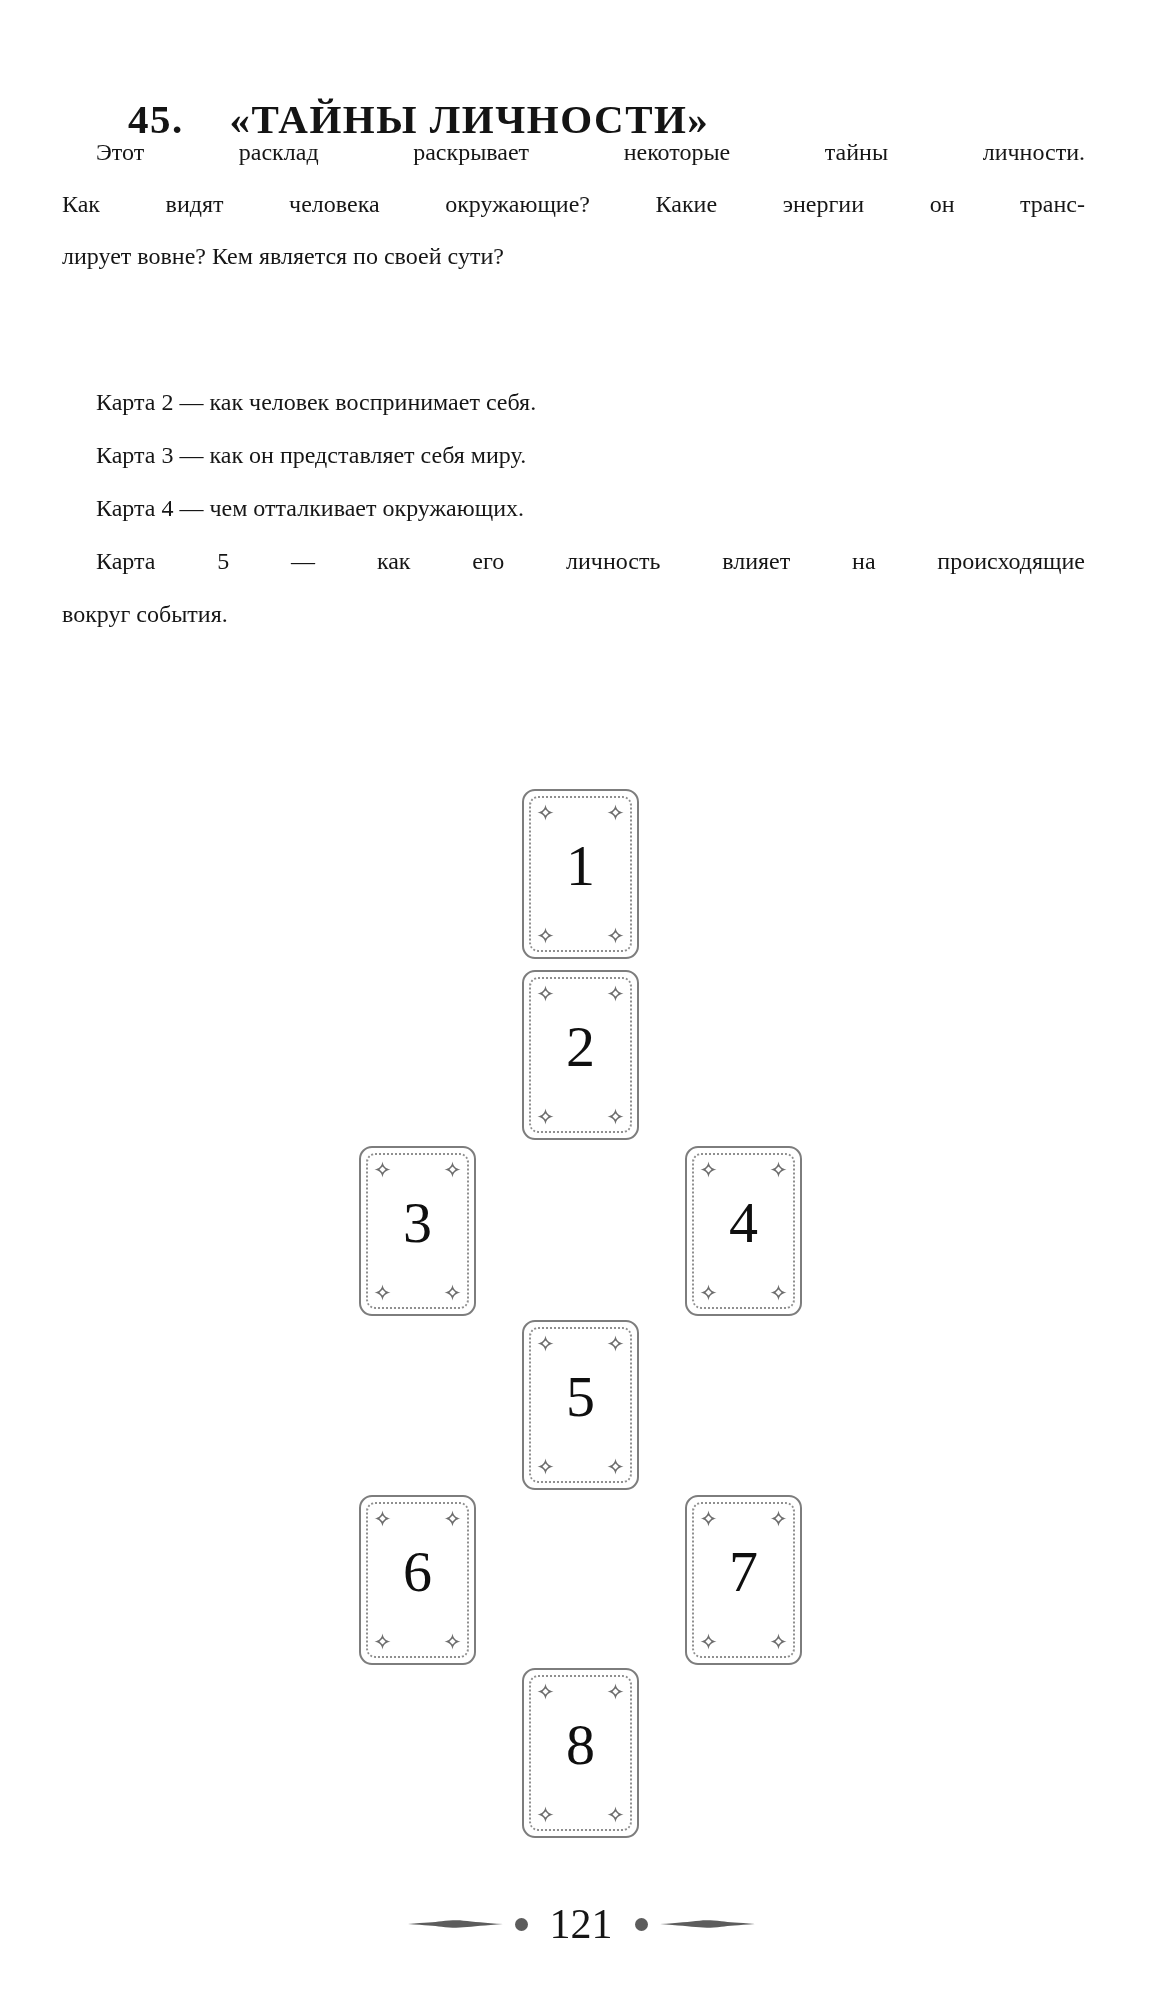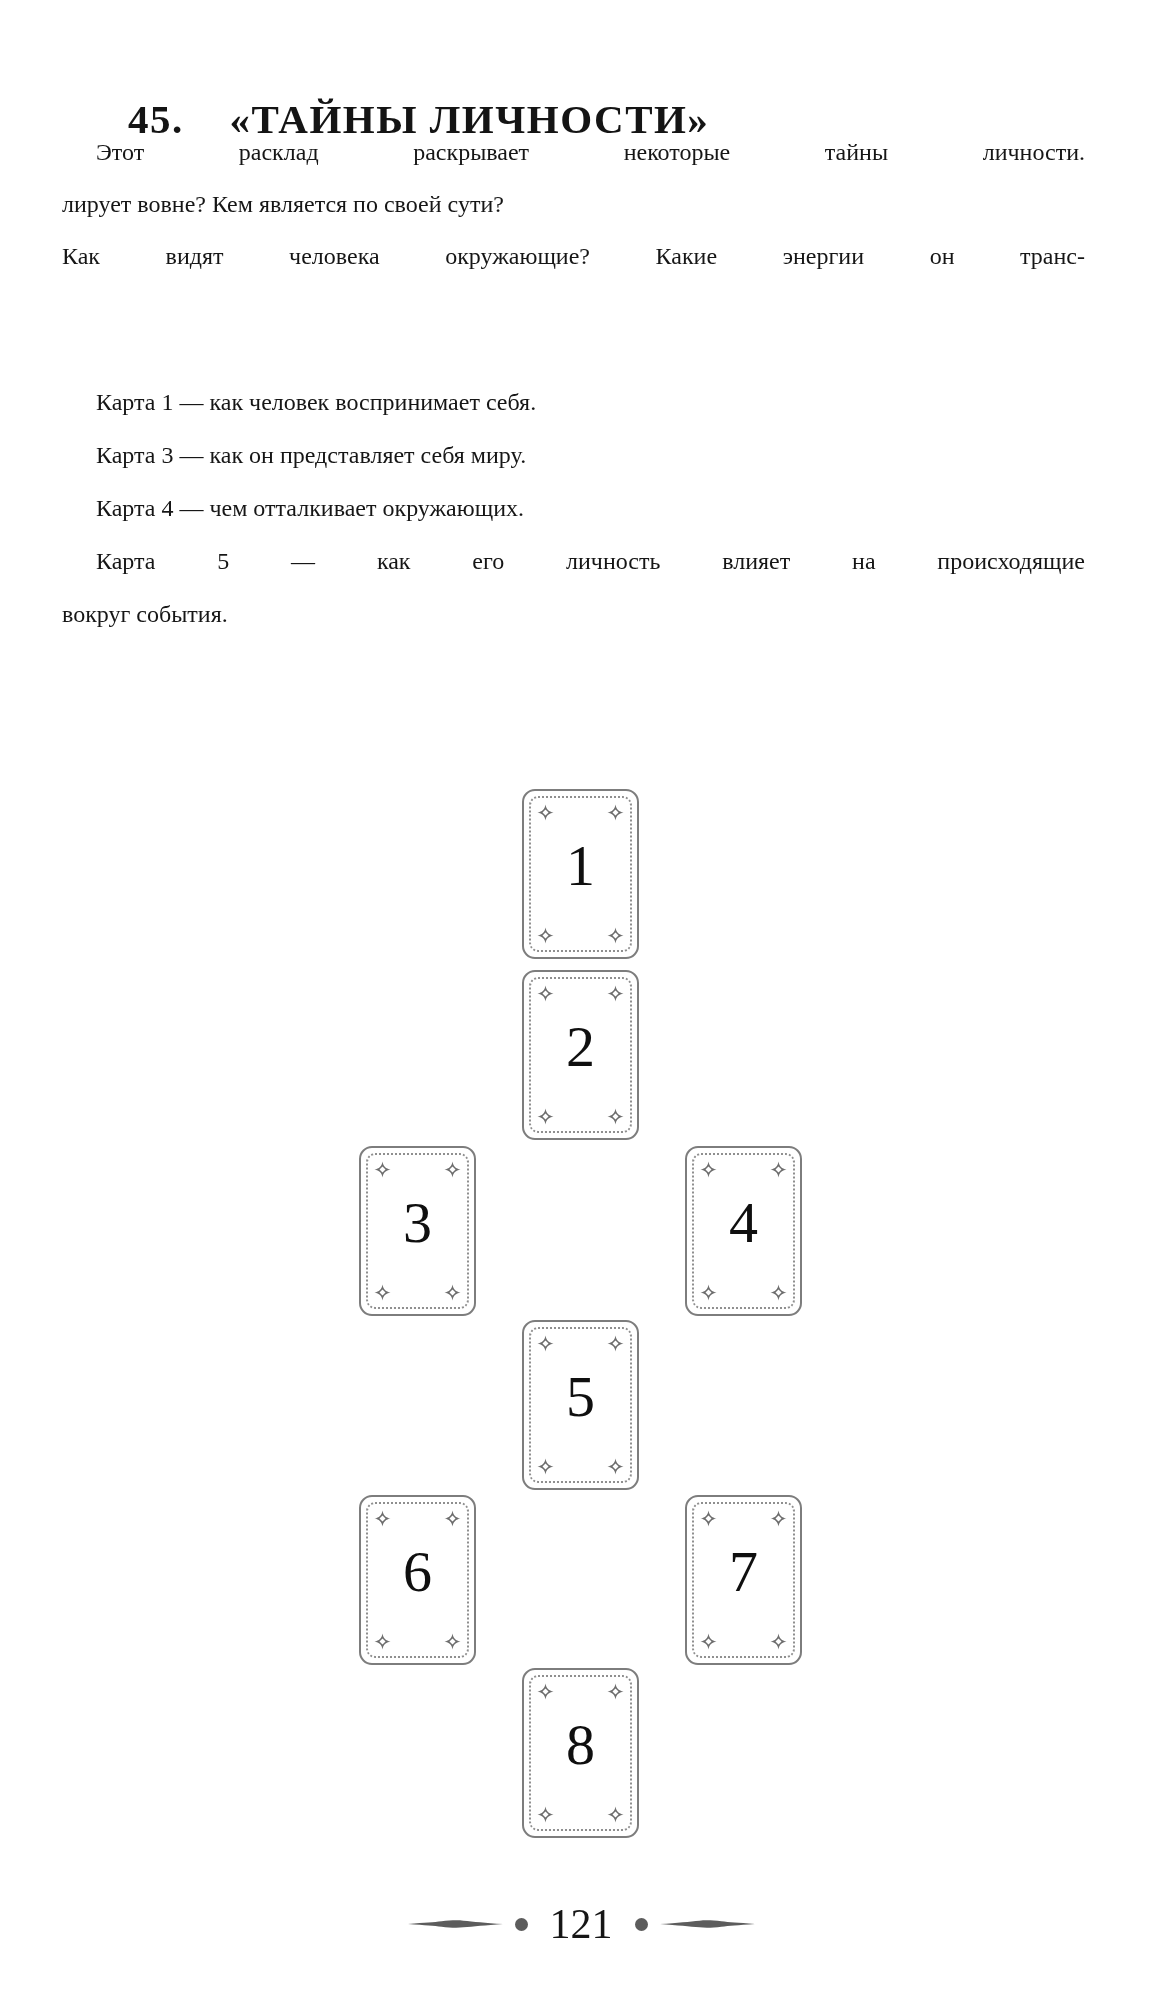--- a/index.html
+++ b/index.html
@@ -94,26 +94,26 @@
 
 <div class="page">
 
   <h1 class="heading">
     <span class="h-num">45.</span>
     <span class="h-text">«ТАЙНЫ ЛИЧНОСТИ»</span>
   </h1>
 
   <div class="textblock intro">
     <span class="ln indent just">Этот расклад раскрывает некоторые тайны личности.</span>
+    <span class="ln just">Как видят человека окружающие? Какие энергии он транс-</span>
     <span class="ln">лирует вовне? Кем является по своей сути?</span>
-    <span class="ln just">Как видят человека окружающие? Какие энергии он транс-</span>
   </div>
 
   <div class="textblock meanings">
-    <span class="ln indent">Карта 1 — как человек воспринимает себя.</span>
+    <span class="ln indent">Карта 2 — как человек воспринимает себя.</span>
     <span class="ln indent">Карта 3 — как он представляет себя миру.</span>
     <span class="ln indent">Карта 4 — чем отталкивает окружающих.</span>
     <span class="ln indent just">Карта 5 — как его личность влияет на происходящие</span>
     <span class="ln">вокруг события.</span>
   </div>
 
   <div class="card c1">
     <div class="dotbox"></div>
     <svg class="sp tl">
         <use href="#spark"></use>

